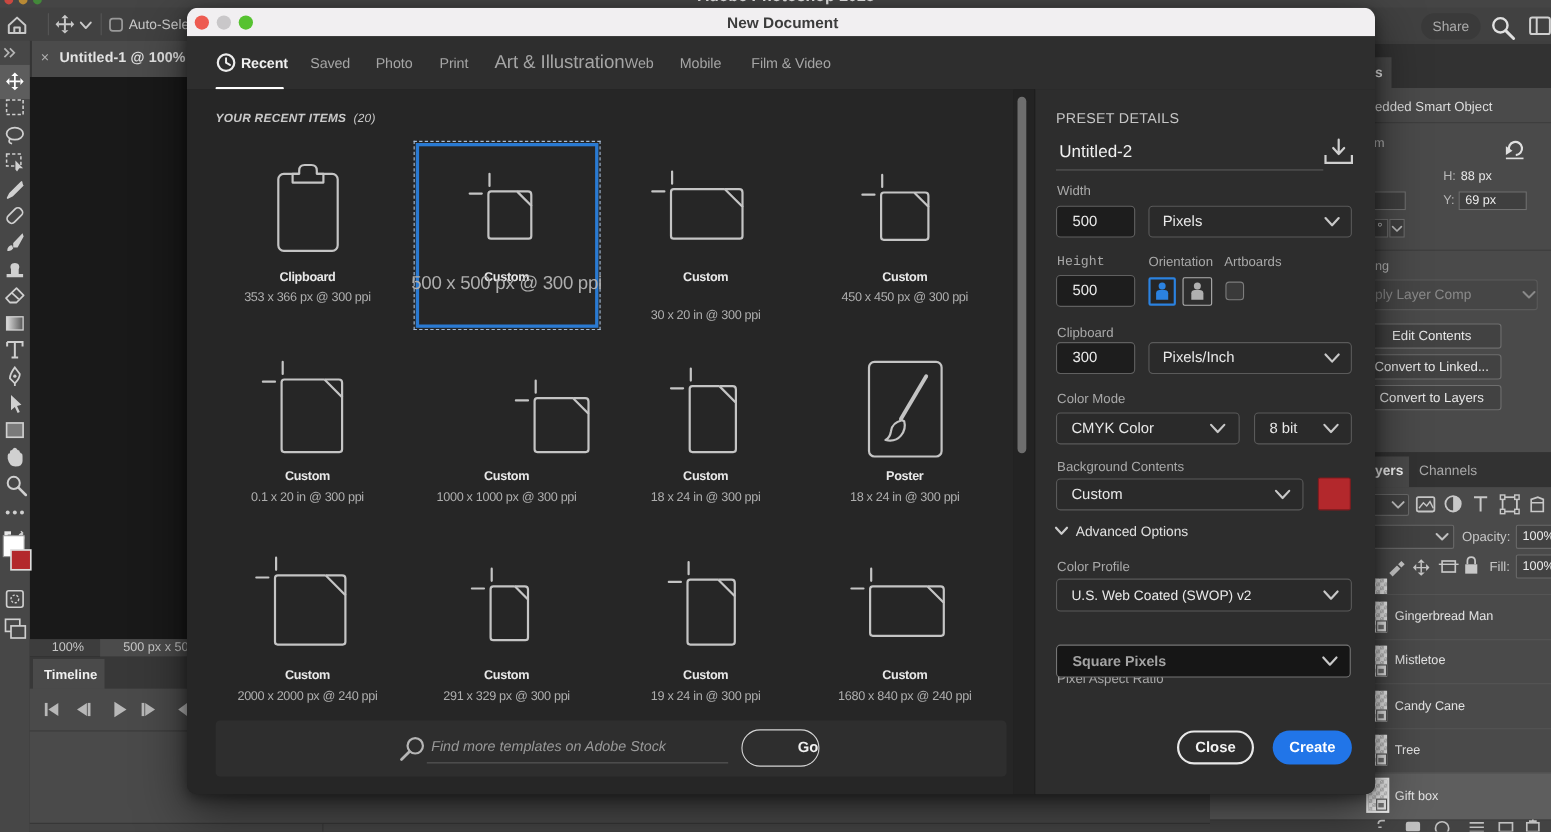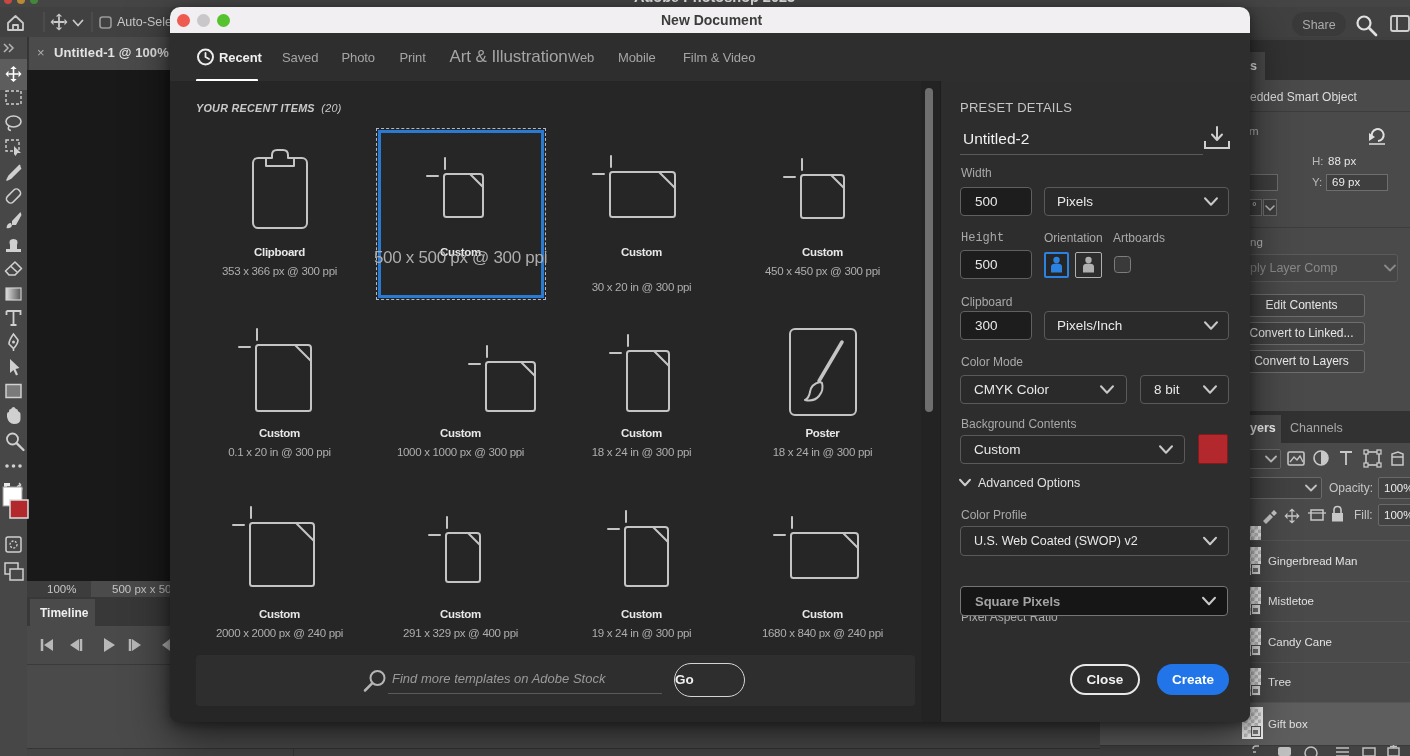--- a/index.html
+++ b/index.html
@@ -242,21 +242,21 @@
     <div class="abs txt " style="left:109.5px;top:444.5px;transform:translate(-50%,-50%);color:#aeaeae;font-size:11.5px;letter-spacing:-.3px;">0.1 x 20 in @ 300 ppi</div>
     <div class="abs txt " style="left:290.5px;top:426px;transform:translate(-50%,-50%);color:#e8e8e8;font-size:11.5px;font-weight:bold;letter-spacing:-.3px;">Custom</div>
     <div class="abs txt " style="left:290.5px;top:444.5px;transform:translate(-50%,-50%);color:#aeaeae;font-size:11.5px;letter-spacing:-.3px;">1000 x 1000 px @ 300 ppi</div>
     <div class="abs txt " style="left:471.5px;top:426px;transform:translate(-50%,-50%);color:#e8e8e8;font-size:11.5px;font-weight:bold;letter-spacing:-.3px;">Custom</div>
     <div class="abs txt " style="left:471.5px;top:444.5px;transform:translate(-50%,-50%);color:#aeaeae;font-size:11.5px;letter-spacing:-.3px;">18 x 24 in @ 300 ppi</div>
     <div class="abs txt " style="left:652.5px;top:426px;transform:translate(-50%,-50%);color:#e8e8e8;font-size:11.5px;font-weight:bold;letter-spacing:-.3px;">Poster</div>
     <div class="abs txt " style="left:652.5px;top:444.5px;transform:translate(-50%,-50%);color:#aeaeae;font-size:11.5px;letter-spacing:-.3px;">18 x 24 in @ 300 ppi</div>
     <div class="abs txt " style="left:109.5px;top:607px;transform:translate(-50%,-50%);color:#e8e8e8;font-size:11.5px;font-weight:bold;letter-spacing:-.3px;">Custom</div>
     <div class="abs txt " style="left:109.5px;top:625.5px;transform:translate(-50%,-50%);color:#aeaeae;font-size:11.5px;letter-spacing:-.3px;">2000 x 2000 px @ 240 ppi</div>
     <div class="abs txt " style="left:290.5px;top:607px;transform:translate(-50%,-50%);color:#e8e8e8;font-size:11.5px;font-weight:bold;letter-spacing:-.3px;">Custom</div>
-    <div class="abs txt " style="left:290.5px;top:625.5px;transform:translate(-50%,-50%);color:#aeaeae;font-size:11.5px;letter-spacing:-.3px;">291 x 329 px @ 400 ppi</div>
+    <div class="abs txt " style="left:290.5px;top:625.5px;transform:translate(-50%,-50%);color:#aeaeae;font-size:11.5px;letter-spacing:-.3px;">291 x 329 px @ 300 ppi</div>
     <div class="abs txt " style="left:471.5px;top:607px;transform:translate(-50%,-50%);color:#e8e8e8;font-size:11.5px;font-weight:bold;letter-spacing:-.3px;">Custom</div>
     <div class="abs txt " style="left:471.5px;top:625.5px;transform:translate(-50%,-50%);color:#aeaeae;font-size:11.5px;letter-spacing:-.3px;">19 x 24 in @ 300 ppi</div>
     <div class="abs txt " style="left:652.5px;top:607px;transform:translate(-50%,-50%);color:#e8e8e8;font-size:11.5px;font-weight:bold;letter-spacing:-.3px;">Custom</div>
     <div class="abs txt " style="left:652.5px;top:625.5px;transform:translate(-50%,-50%);color:#aeaeae;font-size:11.5px;letter-spacing:-.3px;">1680 x 840 px @ 240 ppi</div>
     <svg class="lay" width="1080" height="715" viewBox="0 0 1080 715">
       <rect x="83" y="151" width="54" height="70" rx="5" fill="none" stroke="#c4c4c4" stroke-width="2"></rect>
       <path d="M 102 151 L 102 148 Q 102 143 107 143 L 113 143 Q 118 143 118 148 L 118 151 L 124 151 L 124 159 L 96 159 L 96 151 Z" fill="#262626" stroke="#c4c4c4" stroke-width="2" stroke-linejoin="round"></path>
       <path d="M 300 167 L 313 180 L 313 207.5 Q 313 210 310.5 210 L 276.5 210 Q 274 210 274 207.5 L 274 169.5 Q 274 167 276.5 167 L 300 167" fill="none" stroke="#c4c4c4" stroke-width="2"></path>
       <path d="M 300 167 L 310 167 Q 313 167 313 170 L 313 180" fill="none" stroke="#c4c4c4" stroke-width="2"></path>
       <path d="M 275 151 L 275 162 M 257 169 L 268 169" fill="none" stroke="#c4c4c4" stroke-width="2" stroke-linecap="round"></path>
@@ -328,21 +328,21 @@
     <div class="abs " style="left:790px;top:519px;width:269px;height:30px;background:#2a2a2a;border:1px solid #5a5a5a;border-radius:4px;"></div>
     <div class="abs txt " style="left:804px;top:534px;color:#e9e9e9;font-size:12.5px;">U.S. Web Coated (SWOP) v2</div>
     <div class="abs txt " style="left:791px;top:570px;color:#a9a9a9;font-size:12px;margin-top:40px;">Pixel Aspect Ratio</div>
     <div class="abs " style="left:790px;top:579px;width:268px;height:30px;background:#161616;border:1px solid #757575;border-radius:4px;"></div>
     <div class="abs txt " style="left:805px;top:594px;color:#a3a3a3;font-size:13px;font-weight:bold;">Square Pixels</div>
     <div class="abs " style="left:900px;top:657px;width:70px;height:31px;border:2px solid #e8e8e8;border-radius:16px;text-align:center;line-height:27px;color:#f2f2f2;font-weight:bold;font-size:13.5px;">Close</div>
     <div class="abs " style="left:987px;top:657px;width:72px;height:31px;background:#2175e8;border-radius:16px;text-align:center;line-height:31px;color:#ffffff;font-weight:bold;font-size:13.5px;">Create</div>
     <div class="abs " style="left:26px;top:648px;width:719px;height:51px;background:#2e2e2e;border-radius:4px;"></div>
     <div class="abs txt " style="left:222px;top:671px;color:#9a9a9a;font-size:13px;font-style:italic;">Find more templates on Adobe Stock</div>
     <div class="abs " style="left:218px;top:686px;width:274px;height:1px;background:#5a5a5a;"></div>
-    <div class="abs " style="left:504px;top:656px;width:71px;height:34px;border:1.5px solid #d4d4d4;border-radius:17px;text-align:left;line-height:31px;color:#f0f0f0;font-weight:bold;font-size:13.5px;">Go</div>
+    <div class="abs " style="left:504px;top:656px;width:71px;height:34px;border:1.5px solid #d4d4d4;border-radius:17px;text-align:right;line-height:31px;color:#f0f0f0;font-weight:bold;font-size:13.5px;">Go</div>
     <svg class="lay" width="1080" height="715" viewBox="0 0 1080 715">
       <path d="M 1047 120 L 1047 132 M 1042 127.5 L 1047 133 L 1052 127.5" fill="none" stroke="#cfcfcf" stroke-width="2" stroke-linecap="round" stroke-linejoin="round"></path>
       <path d="M 1035 134 L 1035 141 L 1059 141 L 1059 134" fill="none" stroke="#cfcfcf" stroke-width="2"></path>
       <circle cx="886.5" cy="253.0" r="3.2" fill="#2b82e0"></circle>
       <path d="M 881.0 265.5 L 881.0 259.5 Q 881.0 256.5 886.5 256.5 Q 892.0 256.5 892.0 259.5 L 892.0 265.5 Z" fill="#2b82e0"></path>
       <circle cx="918.5" cy="253.0" r="3.2" fill="#b0b0b0"></circle>
       <path d="M 913.0 265.5 L 913.0 259.5 Q 913.0 256.5 918.5 256.5 Q 924.0 256.5 924.0 259.5 L 924.0 265.5 Z" fill="#b0b0b0"></path>
       <path d="M 1035.0 191.25 L 1041 197.75 L 1047.0 191.25" fill="none" stroke="#c8c8c8" stroke-width="2" stroke-linecap="round" stroke-linejoin="round"></path>
       <path d="M 1035.0 315.25 L 1041 321.75 L 1047.0 315.25" fill="none" stroke="#c8c8c8" stroke-width="2" stroke-linecap="round" stroke-linejoin="round"></path>
       <path d="M 931.0 379.25 L 937 385.75 L 943.0 379.25" fill="none" stroke="#c8c8c8" stroke-width="2" stroke-linecap="round" stroke-linejoin="round"></path>

